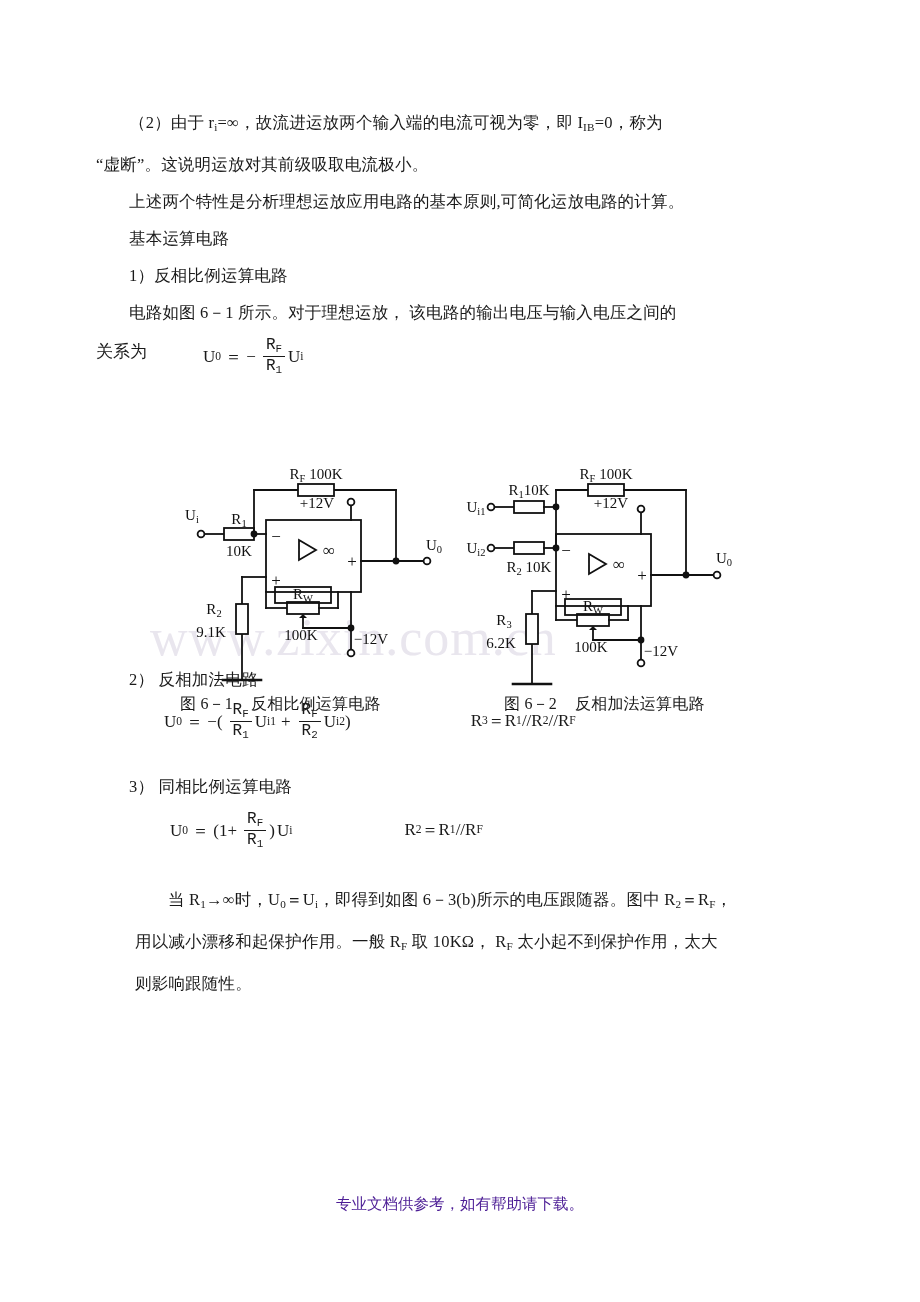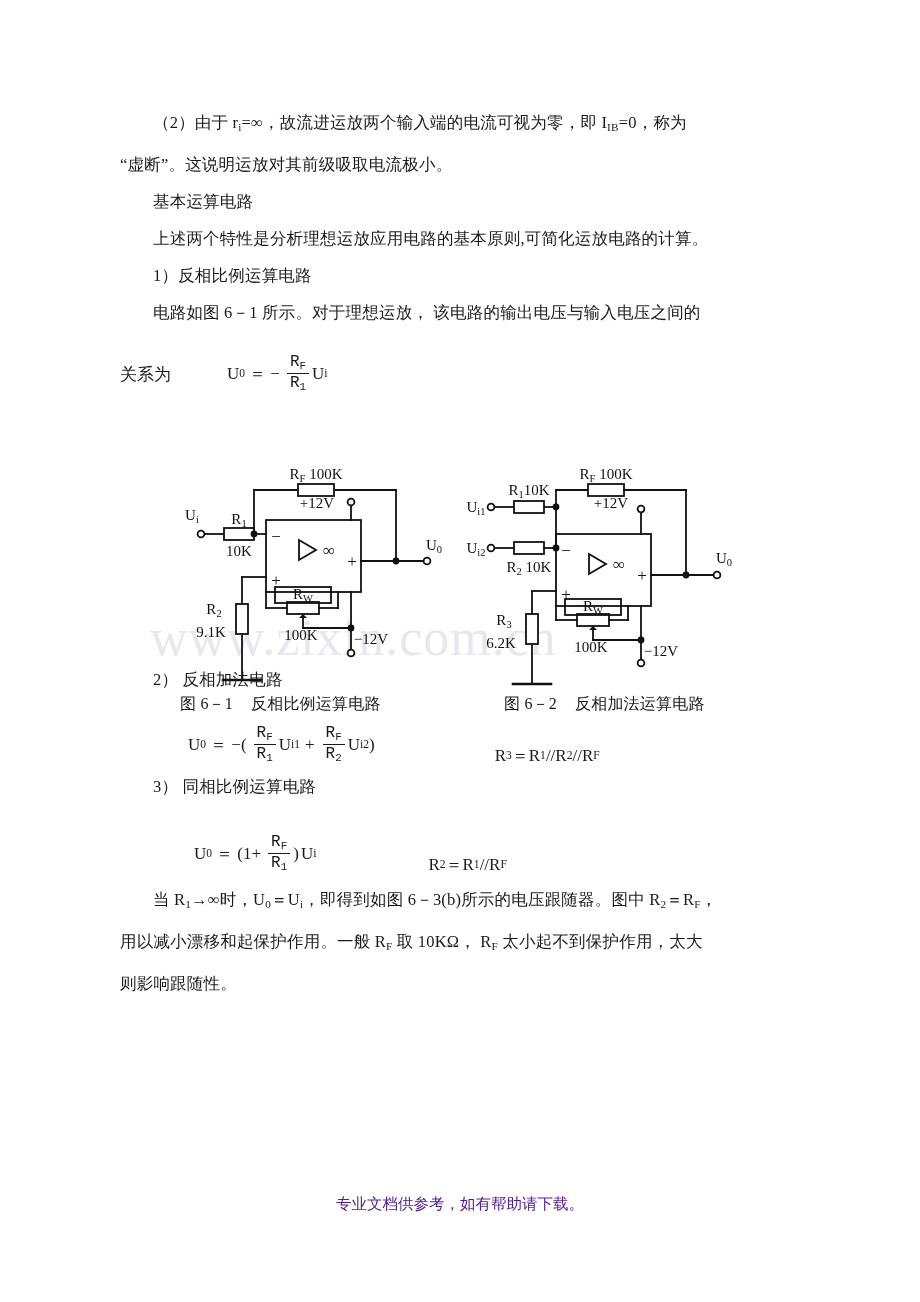--- a/index.html
+++ b/index.html
@@ -35,41 +35,41 @@
     color: #e9e6ee;
     line-height: 60px;
     white-space: nowrap;
     z-index: 0;
     user-select: none;
   }
 
   
   .content {
     position: absolute;
-    left: 120px;
+    left: 96px;
     top: 104px;
     width: 716px;
     z-index: 2;
   }
   p.para {
     margin: 0 0 0 0;
     font-size: 16.5px;
     line-height: 37px;
     text-align: justify;
     text-justify: inter-ideograph;
     letter-spacing: 0.2px;
   }
   p.indent { text-indent: 2em; }
   .tight { letter-spacing: -0.3px; }
   sub { font-size: 0.68em; vertical-align: -0.28em; }
 
   
   .formula-row {
     display: flex;
-    align-items: flex-end;
+    align-items: flex-start;
     font-size: 17px;
     line-height: 1;
   }
   .fm {
     font-family: "Liberation Serif", "DejaVu Serif", serif;
     display: inline-flex;
     align-items: center;
     white-space: nowrap;
   }
   .frac {
@@ -143,23 +143,23 @@
 <body>
 
 <div class="page">
 
   <div class="watermark">www.zixin.com.cn</div>
 
   <div class="content">
 
     <p class="para indent"><span>（2）由于 r</span><sub>i</sub><span>=∞，故流进运放两个输入端的电流可视为零，即 I</span><sub>IB</sub><span>=0，称为</span><br><span>“虚断”。这说明运放对其前级吸取电流极小。</span></p>
 
+    <p class="para indent tight">上述两个特性是分析理想运放应用电路的基本原则,可简化运放电路的计算。</p>
+
     <p class="para indent">基本运算电路</p>
-
-    <p class="para indent tight">上述两个特性是分析理想运放应用电路的基本原则,可简化运放电路的计算。</p>
 
     <p class="para indent">1）反相比例运算电路</p>
 
     <p class="para indent"><span>电路如图 6－1 所示。对于理想运放， 该电路的输出电压与输入电压之间的</span></p>
 
     <div class="formula-row" style="height:60px; margin-top:2px;">
       <span class="para" style="line-height:37px;">关系为</span>
       <span class="fm" style="margin-left:56px; margin-top:4px;">
         <span>U</span>
           <sub>0</sub>
@@ -233,21 +233,21 @@
           <sub>2</sub>
           <span>＝</span>
           <span>R</span>
           <sub>1</sub>
           <span> // </span>
           <span>R</span>
           <sub>F</sub>
       </span>
     </div>
 
-    <p class="para indent" style="margin-top:8px;"><span>当 R</span><sub>1</sub><span>→∞时，U</span><sub>0</sub><span>＝U</span><sub>i</sub><span>，即得到如图 6－3(b)所示的电压跟随器。图中 R</span><sub>2</sub><span>＝R</span><sub>F</sub><span>，</span><br><span>用以减小漂移和起保护作用。一般 R</span><sub>F</sub><span> 取 10KΩ，  R</span><sub>F</sub><span> 太小起不到保护作用，太大</span><br><span>则影响跟随性。</span></p>
+    <p class="para indent" style="margin-top:8px;margin-left:39px;"><span>当 R</span><sub>1</sub><span>→∞时，U</span><sub>0</sub><span>＝U</span><sub>i</sub><span>，即得到如图 6－3(b)所示的电压跟随器。图中 R</span><sub>2</sub><span>＝R</span><sub>F</sub><span>，</span><br><span>用以减小漂移和起保护作用。一般 R</span><sub>F</sub><span> 取 10KΩ，  R</span><sub>F</sub><span> 太小起不到保护作用，太大</span><br><span>则影响跟随性。</span></p>
 
   </div>
 
   <div class="figures">
 
     <div class="fig" id="fig-left">
       <svg width="300" height="238" viewBox="0 0 300 238">
         <g stroke="#111" stroke-width="1.8" fill="none" stroke-linecap="square">
 
           <rect x="100" y="58" width="95" height="72"></rect>

